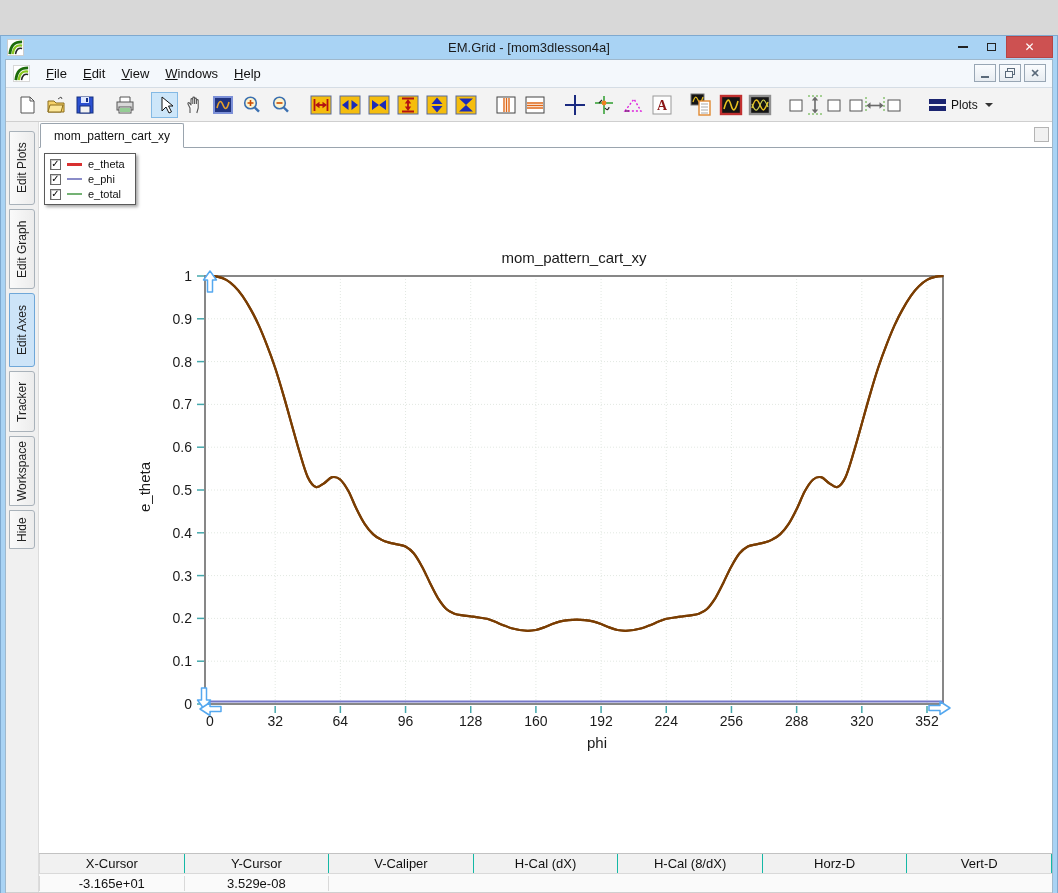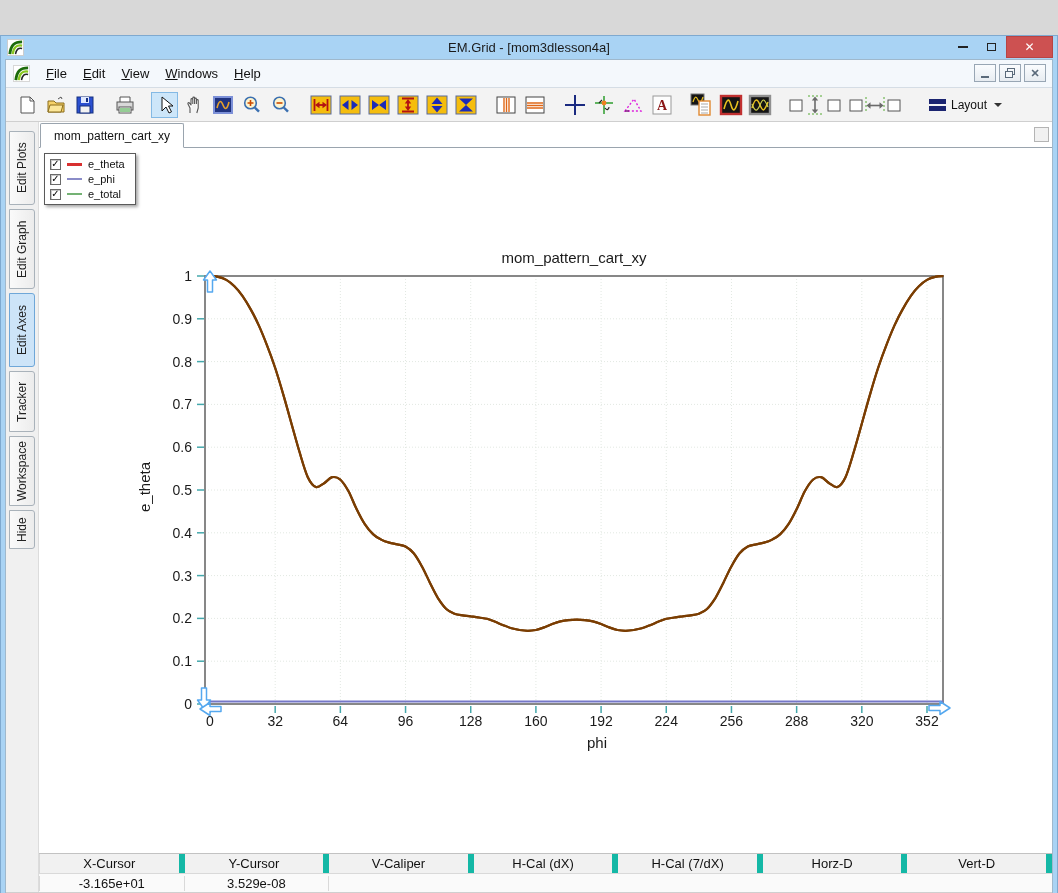--- a/index.html
+++ b/index.html
@@ -91,21 +91,21 @@
   .frame { fill:none; stroke:#878787; stroke-width:2; }
   .handle { fill:#fff; stroke:#55a8ef; stroke-width:1.5; stroke-linejoin:round; }
   
   .readout { border-top:1px solid #c2c2c2; }
   .ro-row { display:flex; height:19px; }
   .ro-head { background:#f1f1f1; }
   .ro-val { background:#fafafa; border-top:1px solid #d9d9d9;align-items:center; }
   .ro-cell { flex:1; display:flex; align-items:center; justify-content:center;
     font-size:13px; color:#111; border-right:1px solid #d9d9d9; }
   .ro-cell:first-child { border-left:1px solid #d9d9d9; }
-  .ro-head .ro-cell { border-right:6px solid #14b8a6; }
+  .ro-head .ro-cell { border-right:1px solid #14b8a6; }
   
   .statusbar { height:29px; background:#f0f0f0; border-top:1px solid #cfcfcf; position:relative; }
   .grip { position:absolute; right:5px; bottom:5px; width:11px; height:11px; }
   .grip i { position:absolute; width:2px; height:2px; background:#a6a6a6; }
 </style>
 </head>
 <body>
 
 <div id="window">
 
@@ -349,21 +349,21 @@
           <polygon points="18.5,11.5 22.5,8.3 22.5,14.7" fill="#6a6a6a"></polygon>
           <polygon points="35.5,11.5 31.5,8.3 31.5,14.7" fill="#6a6a6a"></polygon>
         </svg>
         </div>
       <div class="sep"></div>
       <div class="layout-btn">
         <span class="layout-bars">
             <i></i>
             <i></i>
           </span>
-        <span>Layout</span>
+        <span>Plots</span>
         <span class="caret"></span>
       </div>
     </div>
 
     <div class="client">
       <div class="tabstrip">
         <div class="vtab" style="height:74px">Edit Plots</div>
         <div class="vtab" style="height:80px">Edit Graph</div>
         <div class="vtab sel" style="height:74px">Edit Axes</div>
         <div class="vtab" style="height:61px">Tracker</div>
@@ -485,21 +485,21 @@
             <polygon class="handle" points="816,466 806,459.5 806,463.5 795,463.5 795,468.5 806,468.5 806,472.5"></polygon>
           </svg>
         </div>
 
         <div class="readout">
           <div class="ro-row ro-head">
             <div class="ro-cell">X-Cursor</div>
             <div class="ro-cell">Y-Cursor</div>
             <div class="ro-cell">V-Caliper</div>
             <div class="ro-cell">H-Cal (dX)</div>
-            <div class="ro-cell">H-Cal (7/dX)</div>
+            <div class="ro-cell">H-Cal (8/dX)</div>
             <div class="ro-cell">Horz-D</div>
             <div class="ro-cell">Vert-D</div>
           </div>
           <div class="ro-row ro-val">
             <div class="ro-cell">-3.165e+01</div>
             <div class="ro-cell">3.529e-08</div>
             <div class="ro-cell"></div>
             <div class="ro-cell"></div>
             <div class="ro-cell"></div>
             <div class="ro-cell"></div>

